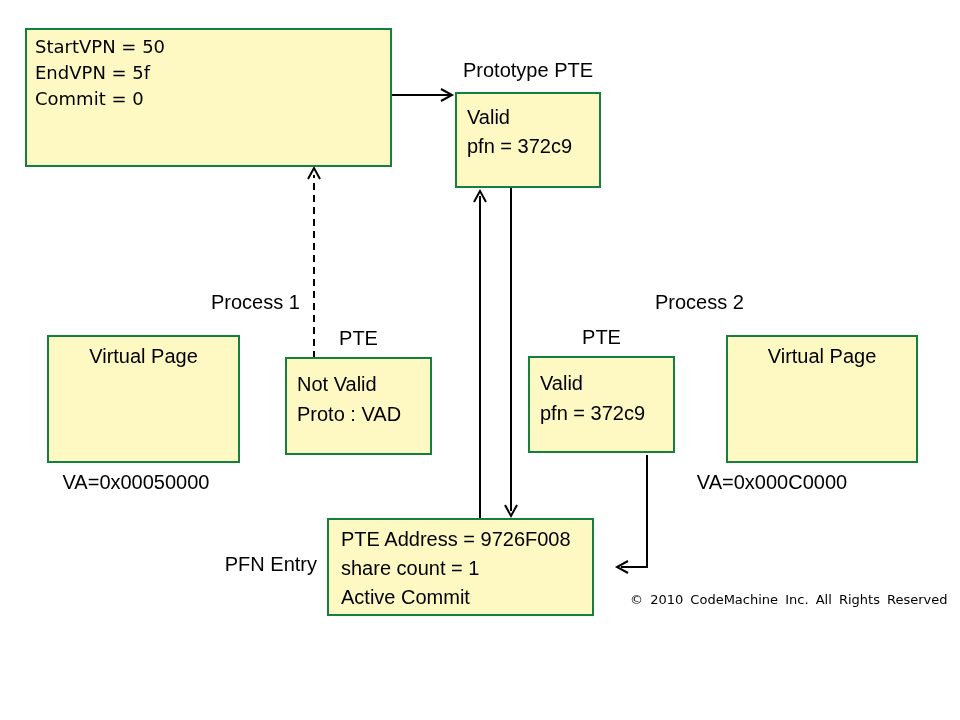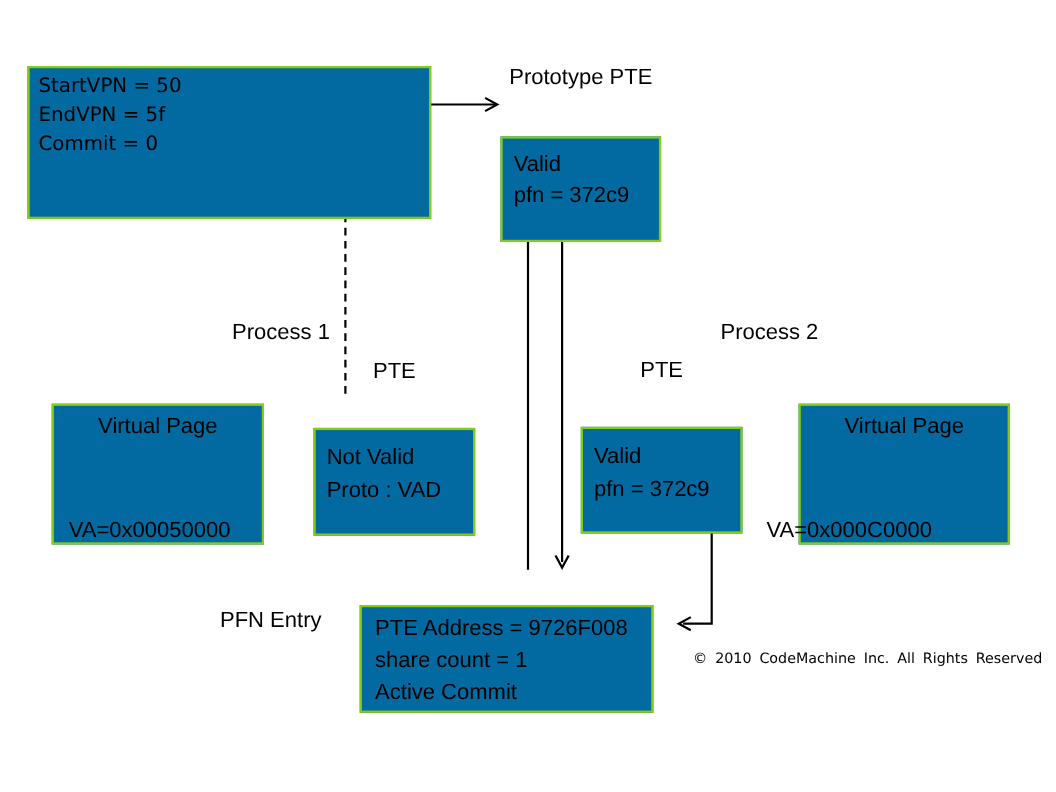--- a/index.html
+++ b/index.html
@@ -2,22 +2,22 @@
 <html><head>
 <meta charset="utf-8">
 <style>
   html,body{margin:0;padding:0;background:#ffffff;}
   .canvas{
     position:relative;width:960px;height:720px;background:#ffffff;
     font-family:"Liberation Sans",sans-serif;color:#000;overflow:hidden;
   }
   .overlay{position:absolute;left:0;top:0;width:960px;height:720px;pointer-events:none;}
   .box{
-    position:absolute;background:#0369a1;border:2px solid #84cc16;
-    box-sizing:border-box;font-size:20px;margin-top:32px;
+    position:absolute;background:#fef9c3;border:2px solid #15803d;
+    box-sizing:border-box;font-size:20px;
   }
   .lbl{position:absolute;font-size:20px;white-space:nowrap;}
   .center{text-align:center;}
   
   .vad{
     left:25px;top:28px;width:367px;height:139px;
     font-family:"DejaVu Sans",sans-serif;font-size:18px;line-height:26px;
     padding:4px 0 0 8px;
   }
   
@@ -30,21 +30,21 @@
   .vp-left{left:47px;top:335px;width:193px;height:128px;padding-top:8px;text-align:center;}
   .vp-right{left:726px;top:335px;width:192px;height:128px;padding-top:8px;text-align:center;}
   .va-left{left:40px;top:471px;width:192px;}
   .va-right{left:676px;top:471px;width:192px;}
   
   .pte1-label{left:285px;top:327px;width:147px;}
   .pte1-box{left:285px;top:357px;width:147px;height:98px;padding:10px 0 0 10px;line-height:30px;}
   .pte2-label{left:528px;top:326px;width:147px;}
   .pte2-box{left:528px;top:356px;width:147px;height:97px;padding:10px 0 0 10px;line-height:30px;}
   
-  .pfn-label{left:200px;top:553px;width:117px;text-align:left;}
+  .pfn-label{left:200px;top:553px;width:117px;text-align:right;}
   .pfn-box{left:327px;top:518px;width:267px;height:98px;padding:5px 0 0 12px;line-height:29px;}
   
   .copyright{
     left:630px;top:592px;font-family:"DejaVu Sans",sans-serif;
     font-size:13px;word-spacing:3px;
   }
   .stroke{stroke:#000;stroke-width:2;fill:none;}
   .dashed{stroke-dasharray:7 5;}
 </style>
 </head>

